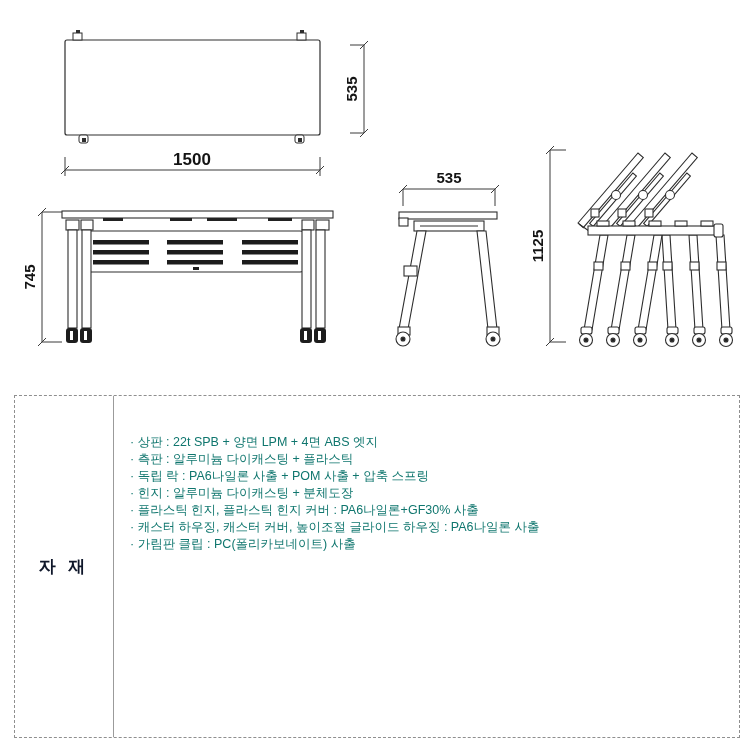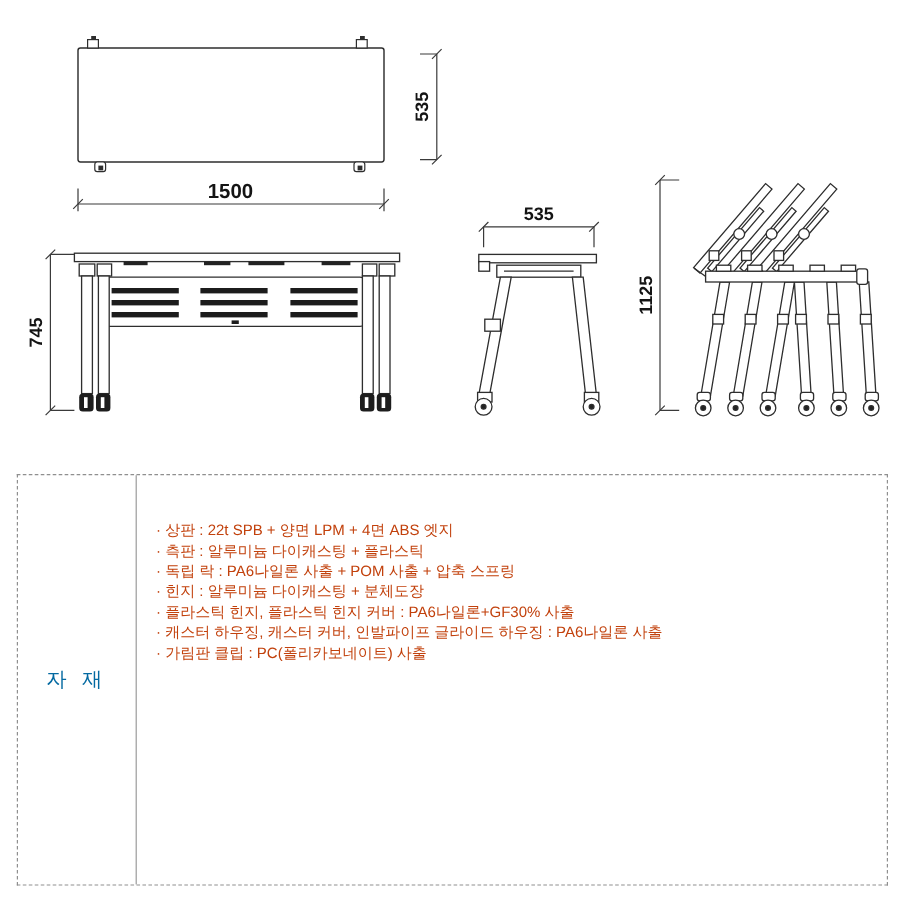--- a/index.html
+++ b/index.html
@@ -13,26 +13,26 @@
   .spec-table {
     position:absolute; left:14px; top:395px; width:726px; height:343px;
     box-sizing:border-box; border:1px dashed #8f8f8f; background:#fff;
     display:flex;
   }
   .spec-header-cell {
     width:99px; box-sizing:border-box; border-right:1px solid #9b9b9b;
     display:flex; align-items:center; justify-content:center;
   }
   .spec-header-text {
-    font-size:17px; font-weight:normal; color:#0369a1; letter-spacing:4px;
+    font-size:17px; font-weight:bold; color:#0f172a; letter-spacing:4px;
     white-space:pre;
   }
   .spec-body-cell { flex:1; box-sizing:border-box; padding:38px 8px 0 16px; }
   .spec-line {
-    font-size:12.5px; line-height:17px; color:#c2410c; white-space:nowrap;
+    font-size:12.5px; line-height:17px; color:#0f766e; white-space:nowrap;
   }
 </style>
 </head>
 <body>
 
 <div class="page">
 
   <svg class="drawing" width="752" height="392" viewBox="0 0 752 392">
 
     <g stroke="#2e2e2e" fill="#fff" stroke-width="1.2">
@@ -179,18 +179,18 @@
   <div class="spec-table">
     <div class="spec-header-cell">
       <span class="spec-header-text">자 재</span>
     </div>
     <div class="spec-body-cell">
       <div class="spec-line">· 상판 : 22t SPB + 양면 LPM + 4면 ABS 엣지</div>
       <div class="spec-line">· 측판 : 알루미늄 다이캐스팅 + 플라스틱</div>
       <div class="spec-line">· 독립 락 : PA6나일론 사출 + POM 사출 + 압축 스프링</div>
       <div class="spec-line">· 힌지 : 알루미늄 다이캐스팅 + 분체도장</div>
       <div class="spec-line">· 플라스틱 힌지, 플라스틱 힌지 커버 : PA6나일론+GF30% 사출</div>
-      <div class="spec-line">· 캐스터 하우징, 캐스터 커버, 인발파이프 글라이드 하우징 : PA6나일론 사출</div>
+      <div class="spec-line">· 캐스터 하우징, 캐스터 커버, 높이조절 글라이드 하우징 : PA6나일론 사출</div>
       <div class="spec-line">· 가림판 클립 : PC(폴리카보네이트) 사출</div>
     </div>
   </div>
 
 </div>
 
 </body></html>

